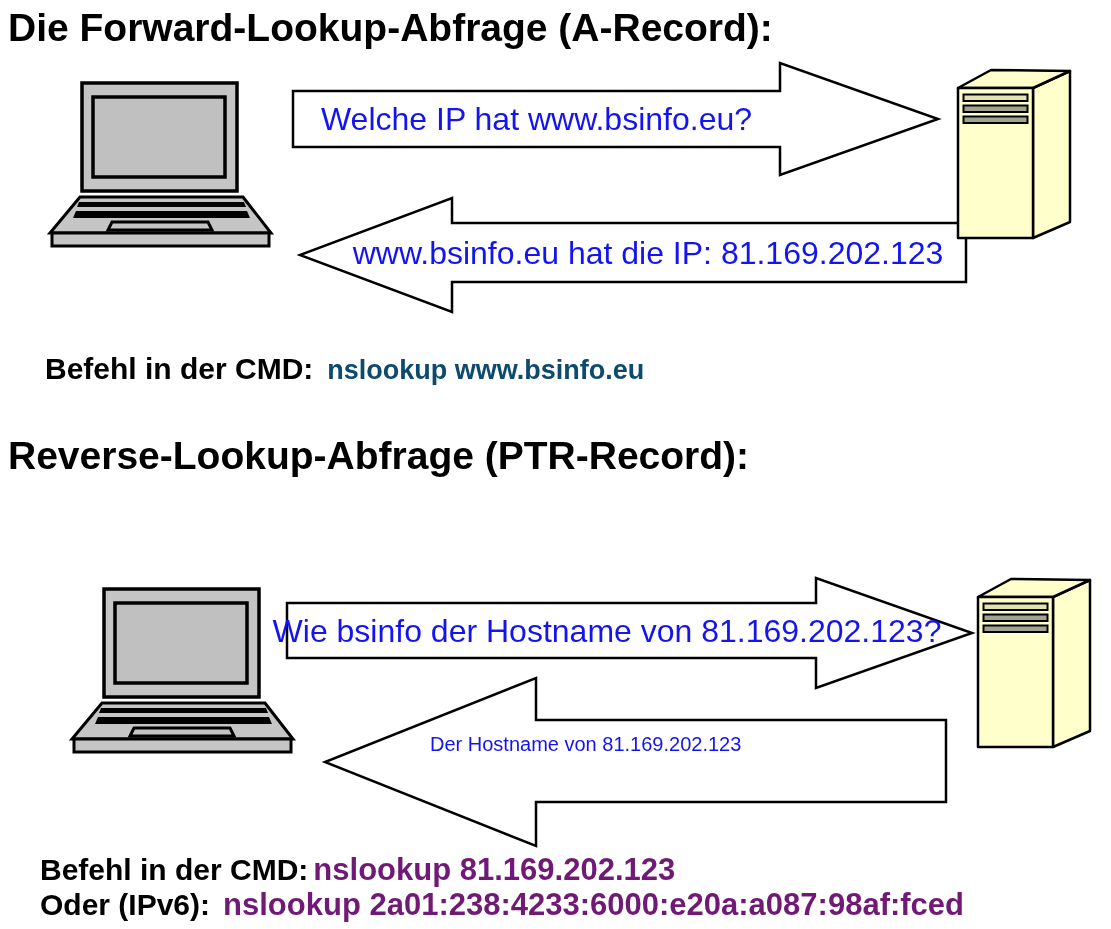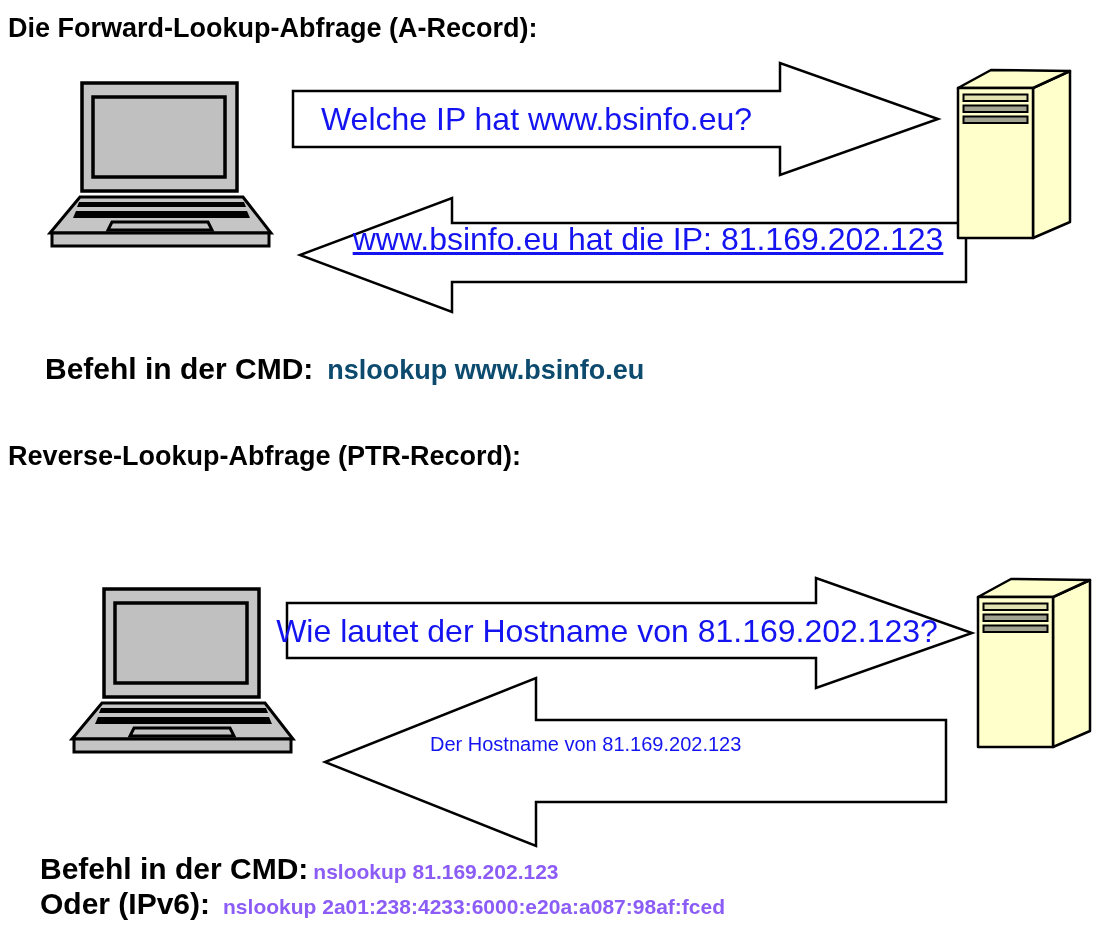--- a/index.html
+++ b/index.html
@@ -2,29 +2,29 @@
 <html><head>
 <meta charset="utf-8">
 <style>
   html,body{margin:0;padding:0;background:#fff;}
   .stage{
     position:relative;width:1111px;height:929px;background:#fff;overflow:hidden;
     font-family:"Liberation Sans","DejaVu Sans",sans-serif;
   }
   .stage svg{position:absolute;left:0;top:0;}
   .txt{position:absolute;white-space:nowrap;}
-  .title{font-size:27px;font-weight:bold;color:#000;line-height:40px;}
+  .title{font-size:39px;font-weight:bold;color:#000;line-height:40px;}
   .arrow-label{
     display:flex;align-items:center;justify-content:center;
     font-size:32px;color:#1414f0;line-height:30px;
   }
   .cmd-row{display:flex;align-items:baseline;font-weight:bold;}
   .cmd-black{font-size:30px;color:#000;}
   .cmd-blue{font-size:27px;color:#0c4a6e;margin-left:14px;}
-  .cmd-blue-big{font-size:21px;color:#8b5cf6;margin-left:5px;}
+  .cmd-blue-big{font-size:31px;color:#701a75;margin-left:5px;}
   .multiline{font-size:20px;color:#1414f0;line-height:31px;}
   
   .outline{stroke:#000;stroke-width:2.5;fill:#fff;stroke-linejoin:miter;}
   .lap{stroke:#000;stroke-width:3.5;}
   .lap-thin{stroke:#000;stroke-width:3;}
   .srv{stroke:#000;stroke-width:2.5;stroke-linejoin:round;}
   .slot{stroke:#000;stroke-width:2;}
 </style>
 </head>
 <body>
@@ -69,30 +69,30 @@
     </g>
     <g transform="translate(20,509)">
       <use href="#server-shape"></use>
     </g>
   </svg>
 
   <div class="txt title" style="left:8px;top:8px;">Die Forward-Lookup-Abfrage (A-Record):</div>
 
   <div class="txt arrow-label" style="left:293px;top:91px;width:487px;height:56px;">Welche IP hat www.bsinfo.eu?</div>
 
-  <div class="txt arrow-label" style="left:330px;top:209px;width:636px;height:59px;text-decoration:underline;">www.bsinfo.eu hat die IP: 81.169.202.123</div>
+  <div class="txt arrow-label" style="left:330px;top:223px;width:636px;height:59px;">www.bsinfo.eu hat die IP: 81.169.202.123</div>
 
   <div class="txt cmd-row" style="left:45px;top:352px;">
     <span class="cmd-black">Befehl in der CMD:</span>
     <span class="cmd-blue">nslookup www.bsinfo.eu</span>
   </div>
 
   <div class="txt title" style="left:8px;top:436px;">Reverse-Lookup-Abfrage (PTR-Record):</div>
 
-  <div class="txt arrow-label" style="left:287px;top:603px;width:640px;height:55px;">Wie lautet der Hostname von 81.169.202.123?</div>
+  <div class="txt arrow-label" style="left:287px;top:603px;width:640px;height:55px;">Wie bsinfo der Hostname von 81.169.202.123?</div>
 
   <div class="txt multiline" style="left:430px;top:729px;position:absolute;">
     <div>Der Hostname von 81.169.202.123</div>
   </div>
 
   <div class="txt cmd-row" style="left:40px;top:852px;">
     <span class="cmd-black">Befehl in der CMD:</span>
     <span class="cmd-blue-big">nslookup 81.169.202.123</span>
   </div>
 

